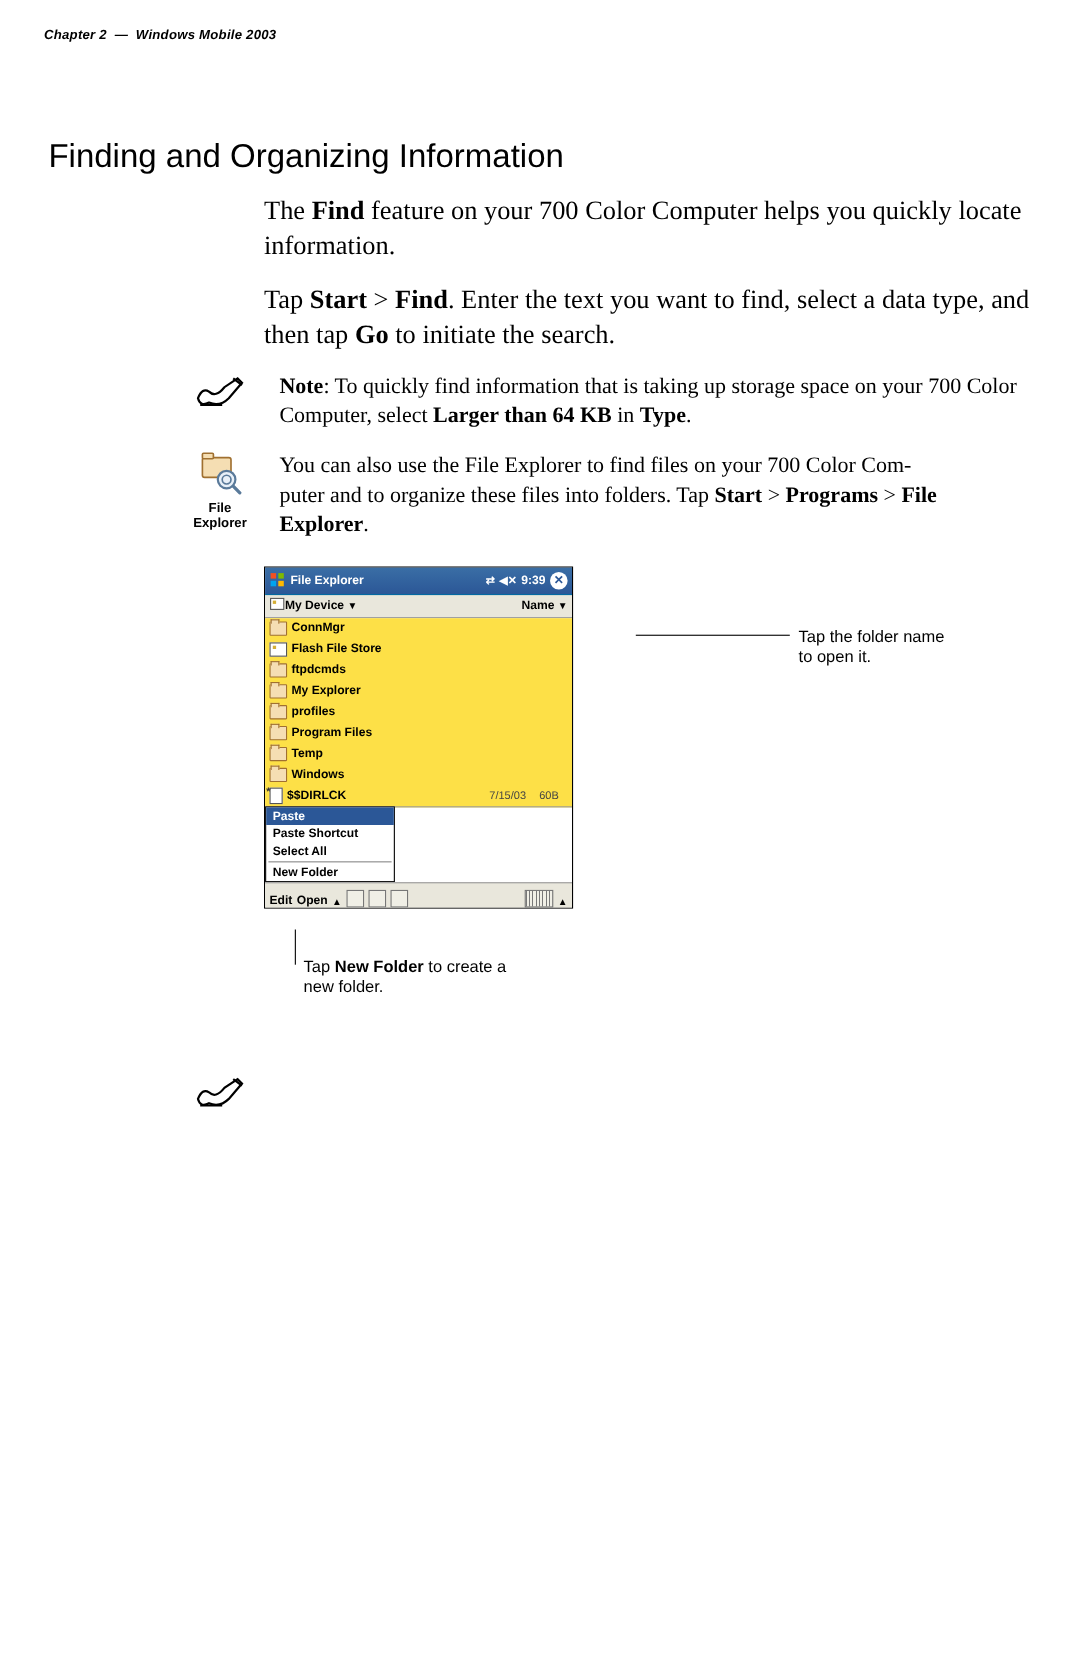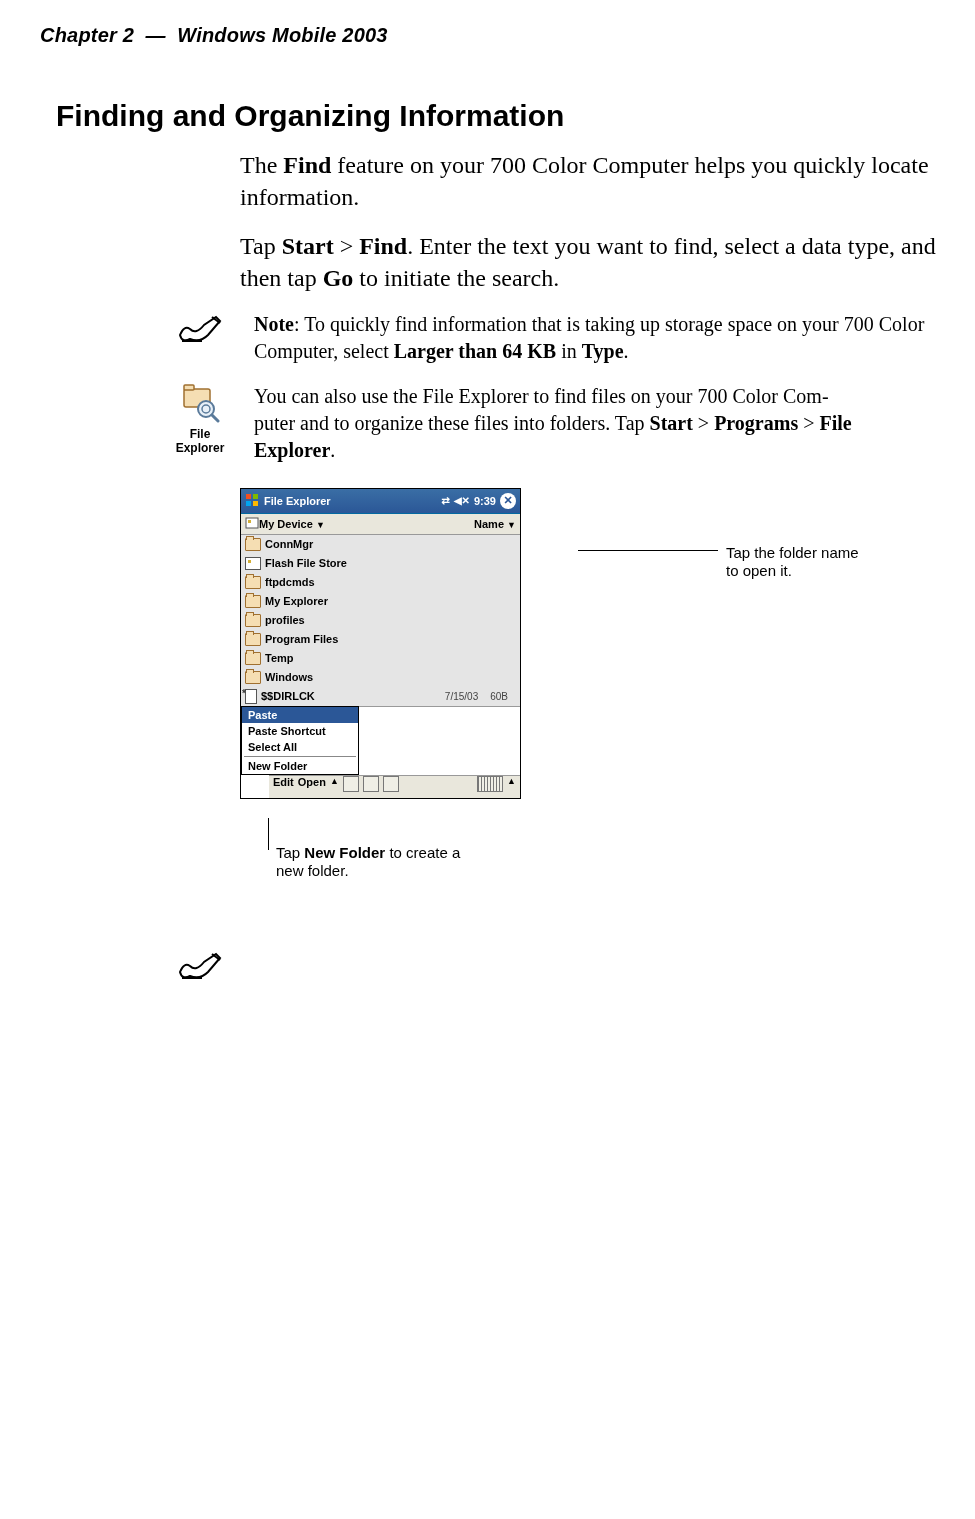--- a/index.html
+++ b/index.html
@@ -13,29 +13,29 @@
     width: 975px;
     height: 1519px;
     box-sizing: border-box;
     padding: 24px 40px 0 40px;
     position: relative;
   }
   .running-head {
     font-family: "Segoe UI", "Myriad Pro", Arial, sans-serif;
     font-style: italic;
     font-weight: 700;
-    font-size: 20px;
-    margin-bottom: 52px;
+    font-size: 12px;
+    margin-bottom: 88px;
     letter-spacing: 0.2px;
   }
   h1.section-title {
     font-family: "Arial Black", "Segoe UI", Arial, sans-serif;
-    font-weight: 700;
+    font-weight: 400;
     font-size: 30px;
-    margin: 0 0 16px 16px;
+    margin: 0 0 16px 4px;
     letter-spacing: 0px;
   }
   .body-col {
     margin-left: 200px;
     width: 720px;
     font-size: 24px;
     line-height: 1.35;
   }
   .body-col p { margin: 0 0 16px 0; }
   .row-with-icon {
@@ -105,21 +105,21 @@
     background: #e9e7dc;
     border-top: 1px solid #0369a1;
     border-bottom: 1px solid #999;
     display: flex;
     align-items: center;
     padding: 0 4px;
     font-weight: 700;
   }
   .shot .navbar .spacer { flex: 1; }
   .shot .filelist {
-    background: #e5e5e5;
+    background: #fde047;
     border-bottom: 1px solid #999;
   }
   .shot .file-row {
     display: flex;
     align-items: center;
     padding: 1px 4px;
     gap: 4px;
     height: 17px;
     font-weight: 700;
   }
@@ -190,25 +190,24 @@
   .shot .ctxmenu .sep {
     height: 1px;
     background: #888;
     margin: 1px 2px;
   }
   .shot .bottombar {
     height: 22px;
     background: #e9e7dc;
     border-top: 1px solid #999;
     display: flex;
-    align-items: flex-start;
+    align-items: flex-end;
     padding: 0 4px;
     gap: 4px;
     font-weight: 700;
-    margin-left: 28px;
   }
   .shot .bottombar .spacer { flex: 1; }
   .mini-ico {
     width: 14px; height: 14px;
     border: 1px solid #777;
     background: #f0efe6;
   }
   .kbd-ico {
     width: 24px; height: 14px;
     border: 1px solid #777;

